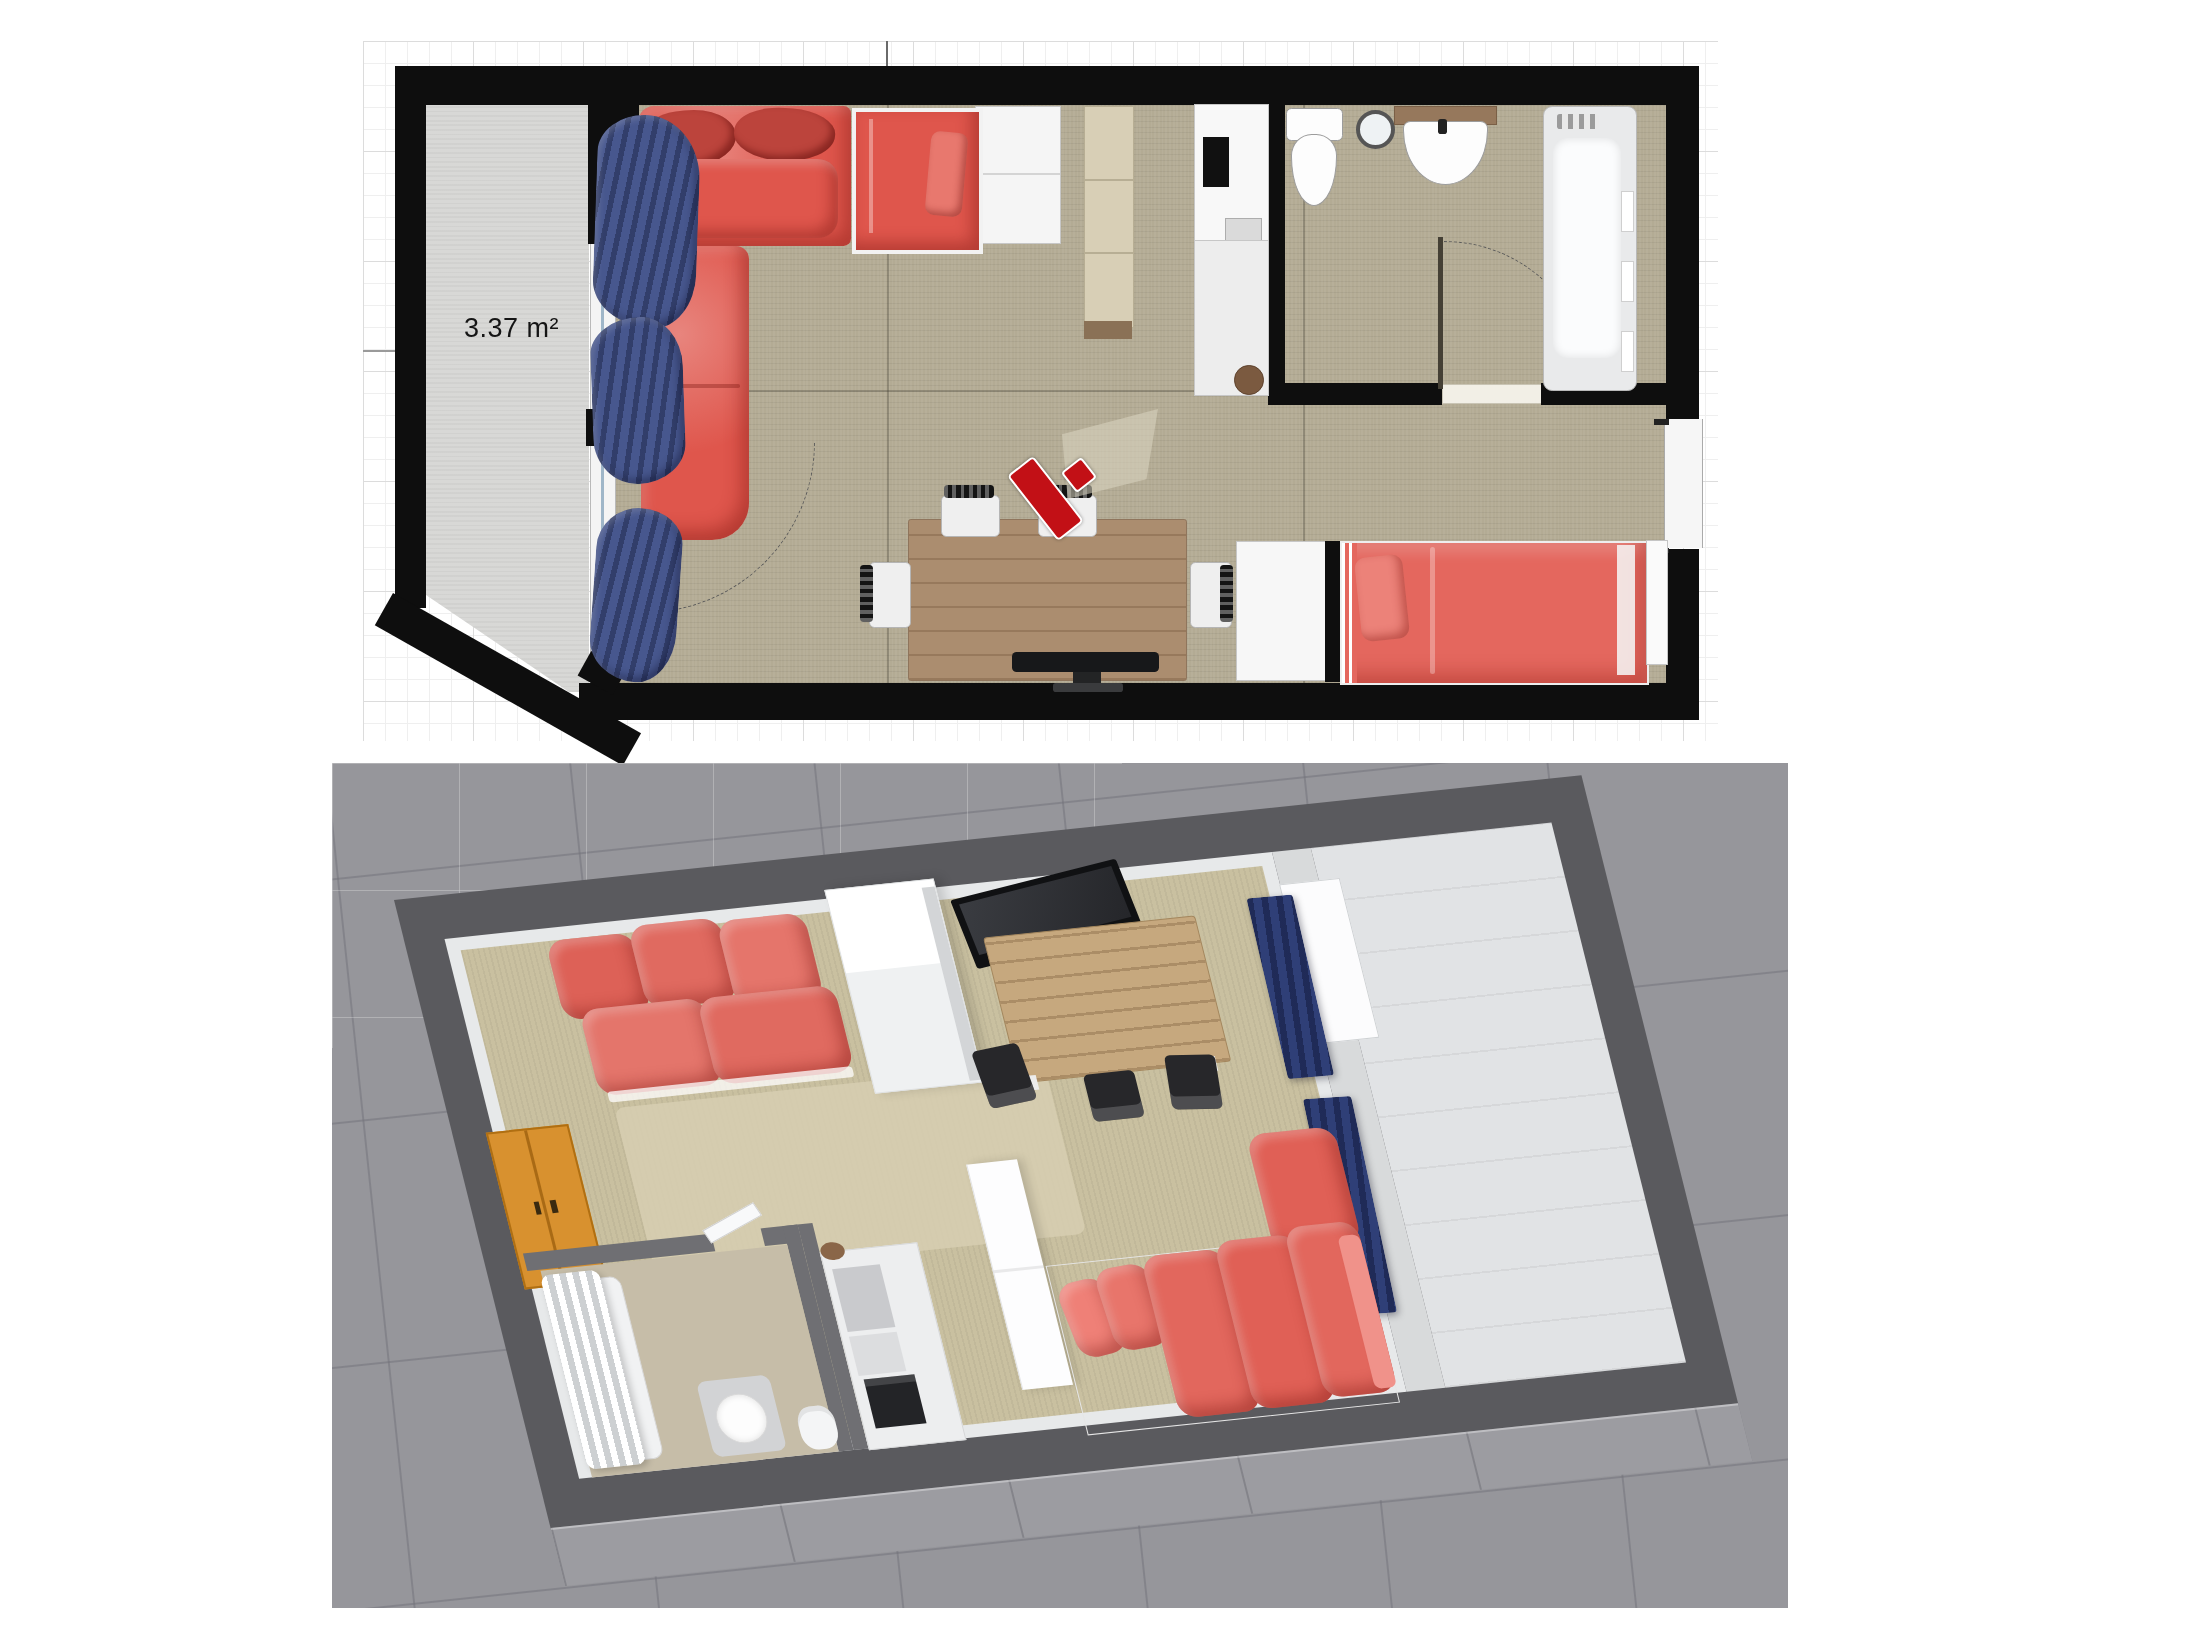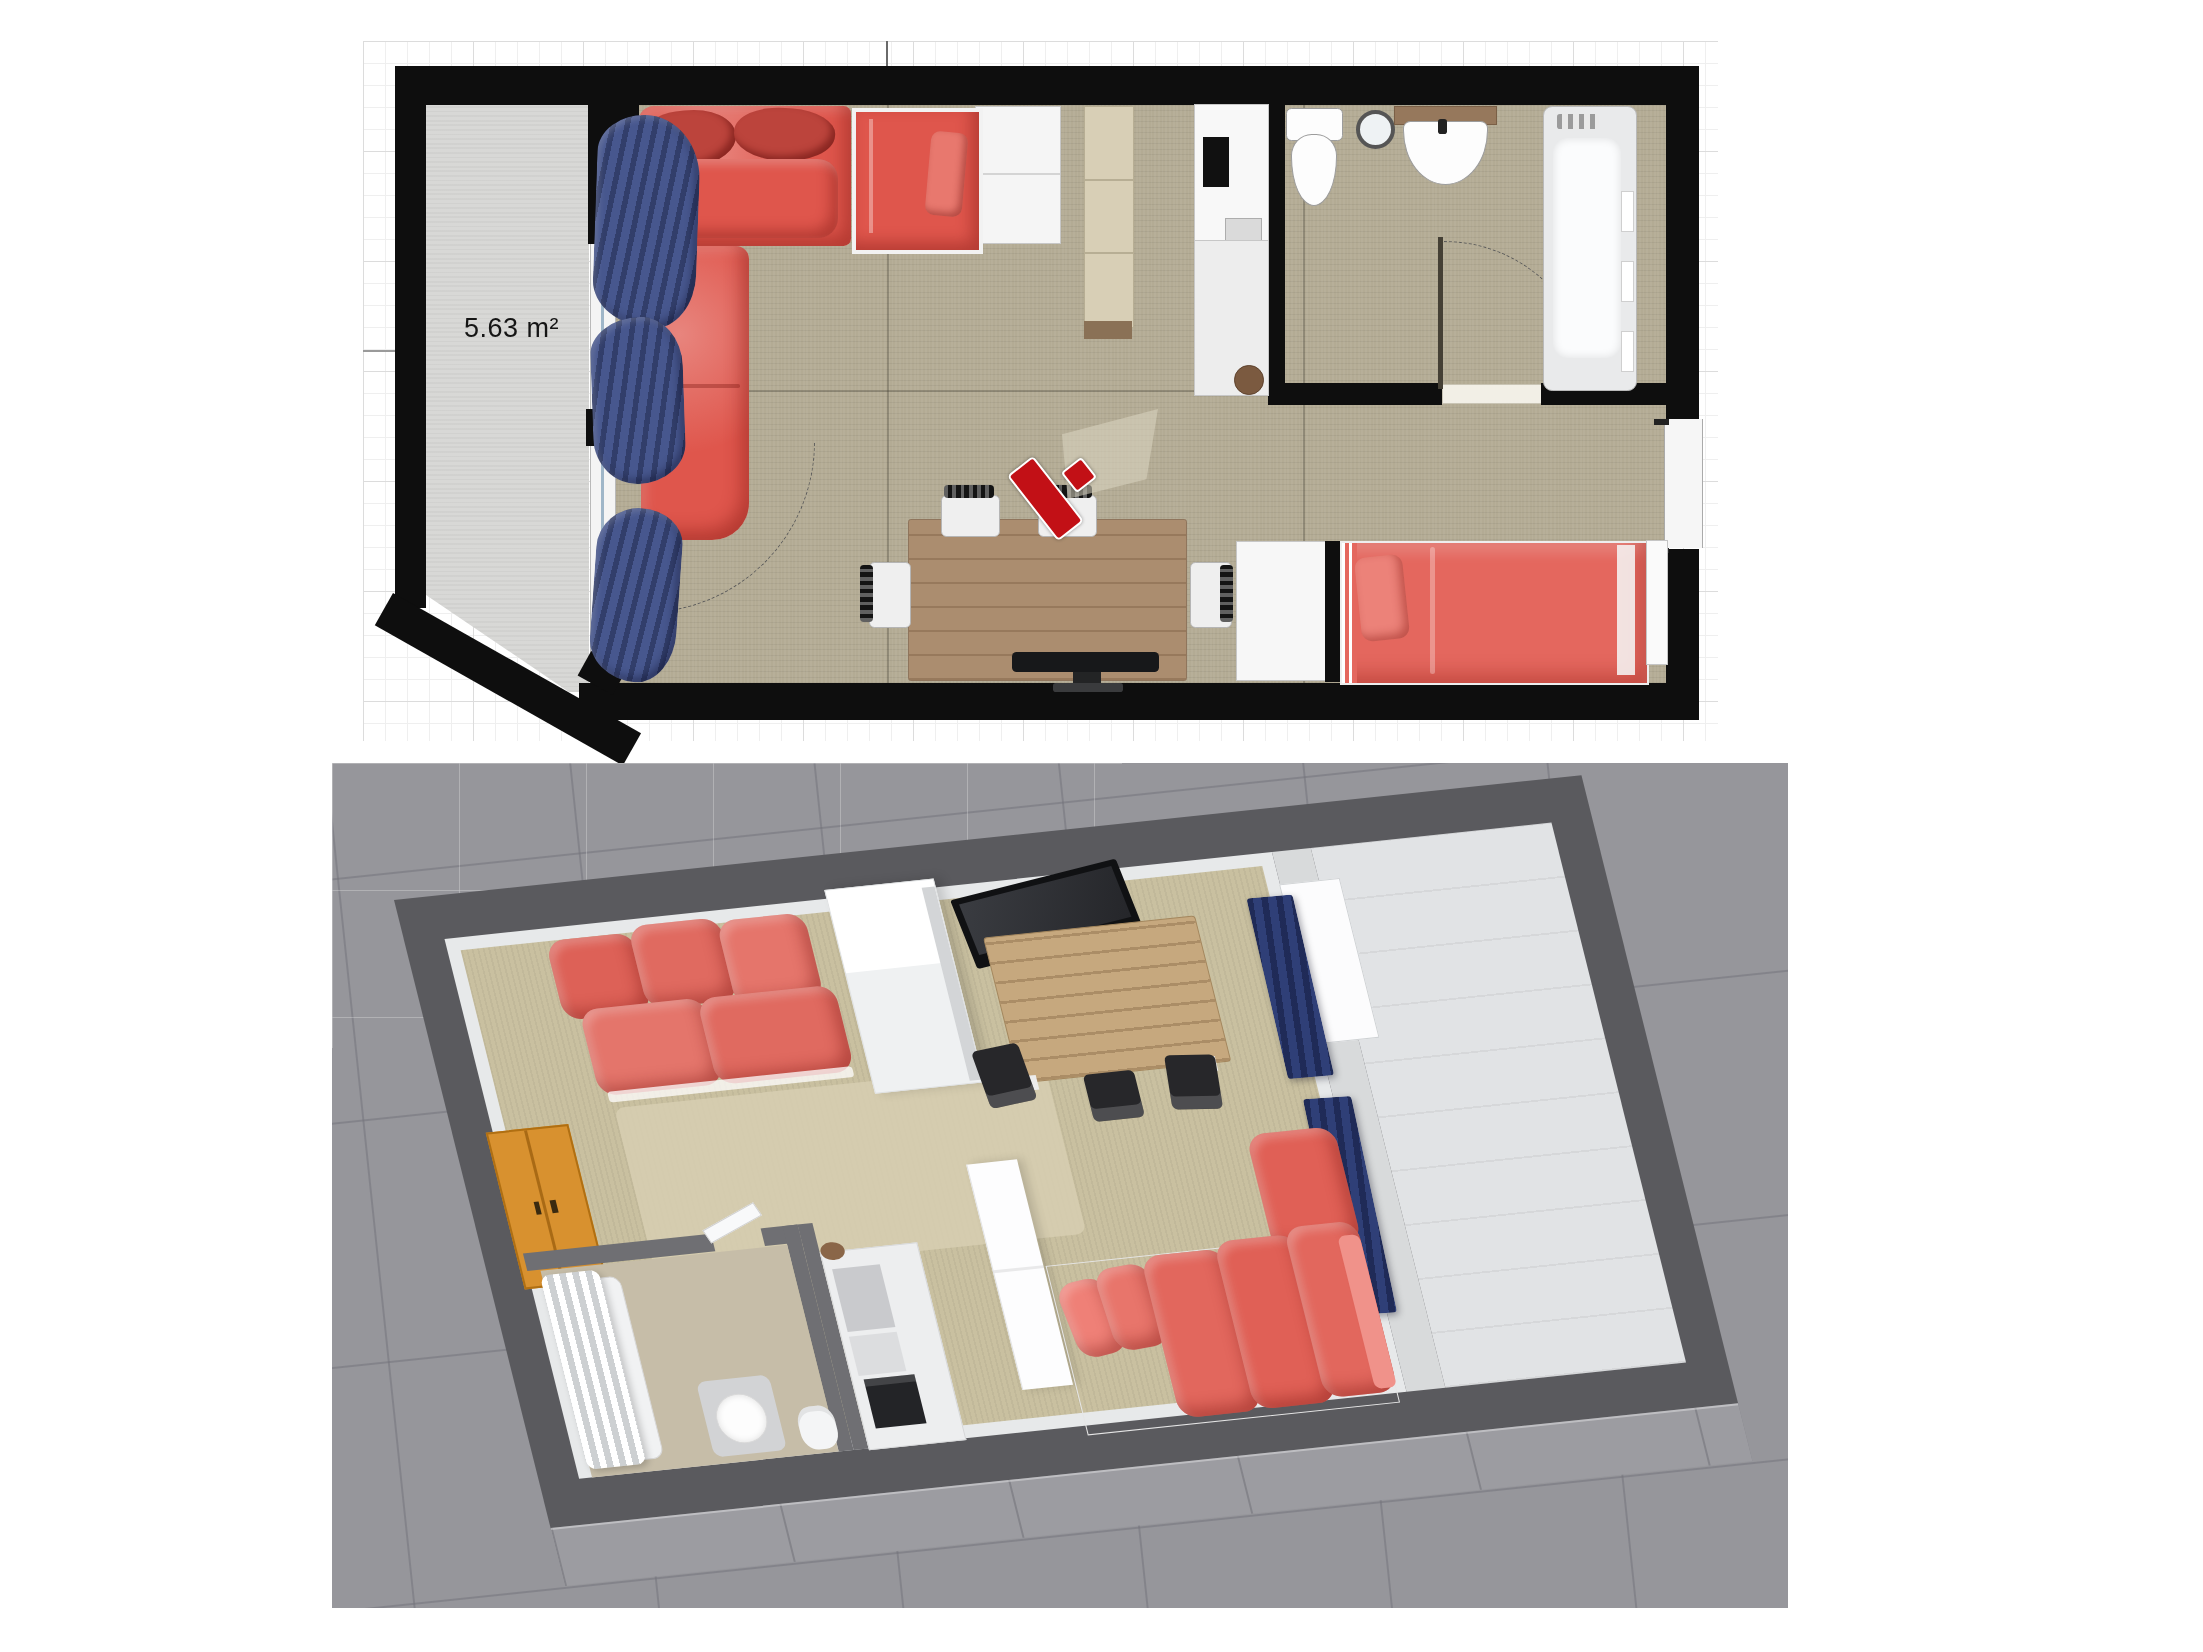--- a/index.html
+++ b/index.html
@@ -66,21 +66,21 @@
 <body>
 
 <div class="page">
 
   <div class="plan-canvas">
 
     <div class="abs" style="left:523px;top:0;width:1.8px;height:25px;background:#6a6a6a;"></div>
     <div class="abs" style="left:0;top:309px;width:32px;height:1.8px;background:#9a9a9a;"></div>
 
     <div class="balcony2d" style="left:63px;top:63px;width:163px;height:588px;"></div>
-    <div class="area-label" style="left:101px;top:272px;width:119px;">5.63 m²</div>
+    <div class="area-label" style="left:101px;top:272px;width:119px;">3.37 m²</div>
     <div class="floor2d" style="left:251px;top:63px;width:1052px;height:579px;">
       <div class="seam" style="left:273px;top:0;width:1.8px;height:100%;"></div>
       <div class="seam" style="left:689px;top:0;width:1.8px;height:100%;"></div>
       <div class="seam" style="left:0;top:286px;width:100%;height:1.8px;"></div>
     </div>
 
     <div class="wall" style="left:32px;top:25px;width:1304px;height:39px;"></div>
     <div class="wall" style="left:32px;top:25px;width:31px;height:542px;"></div>
     <div class="wall" style="left:30px;top:552px;width:285px;height:37px;transform:rotate(29.5deg);transform-origin:0 0;"></div>
     <div class="wall" style="left:216px;top:642px;width:1120px;height:37px;"></div>

